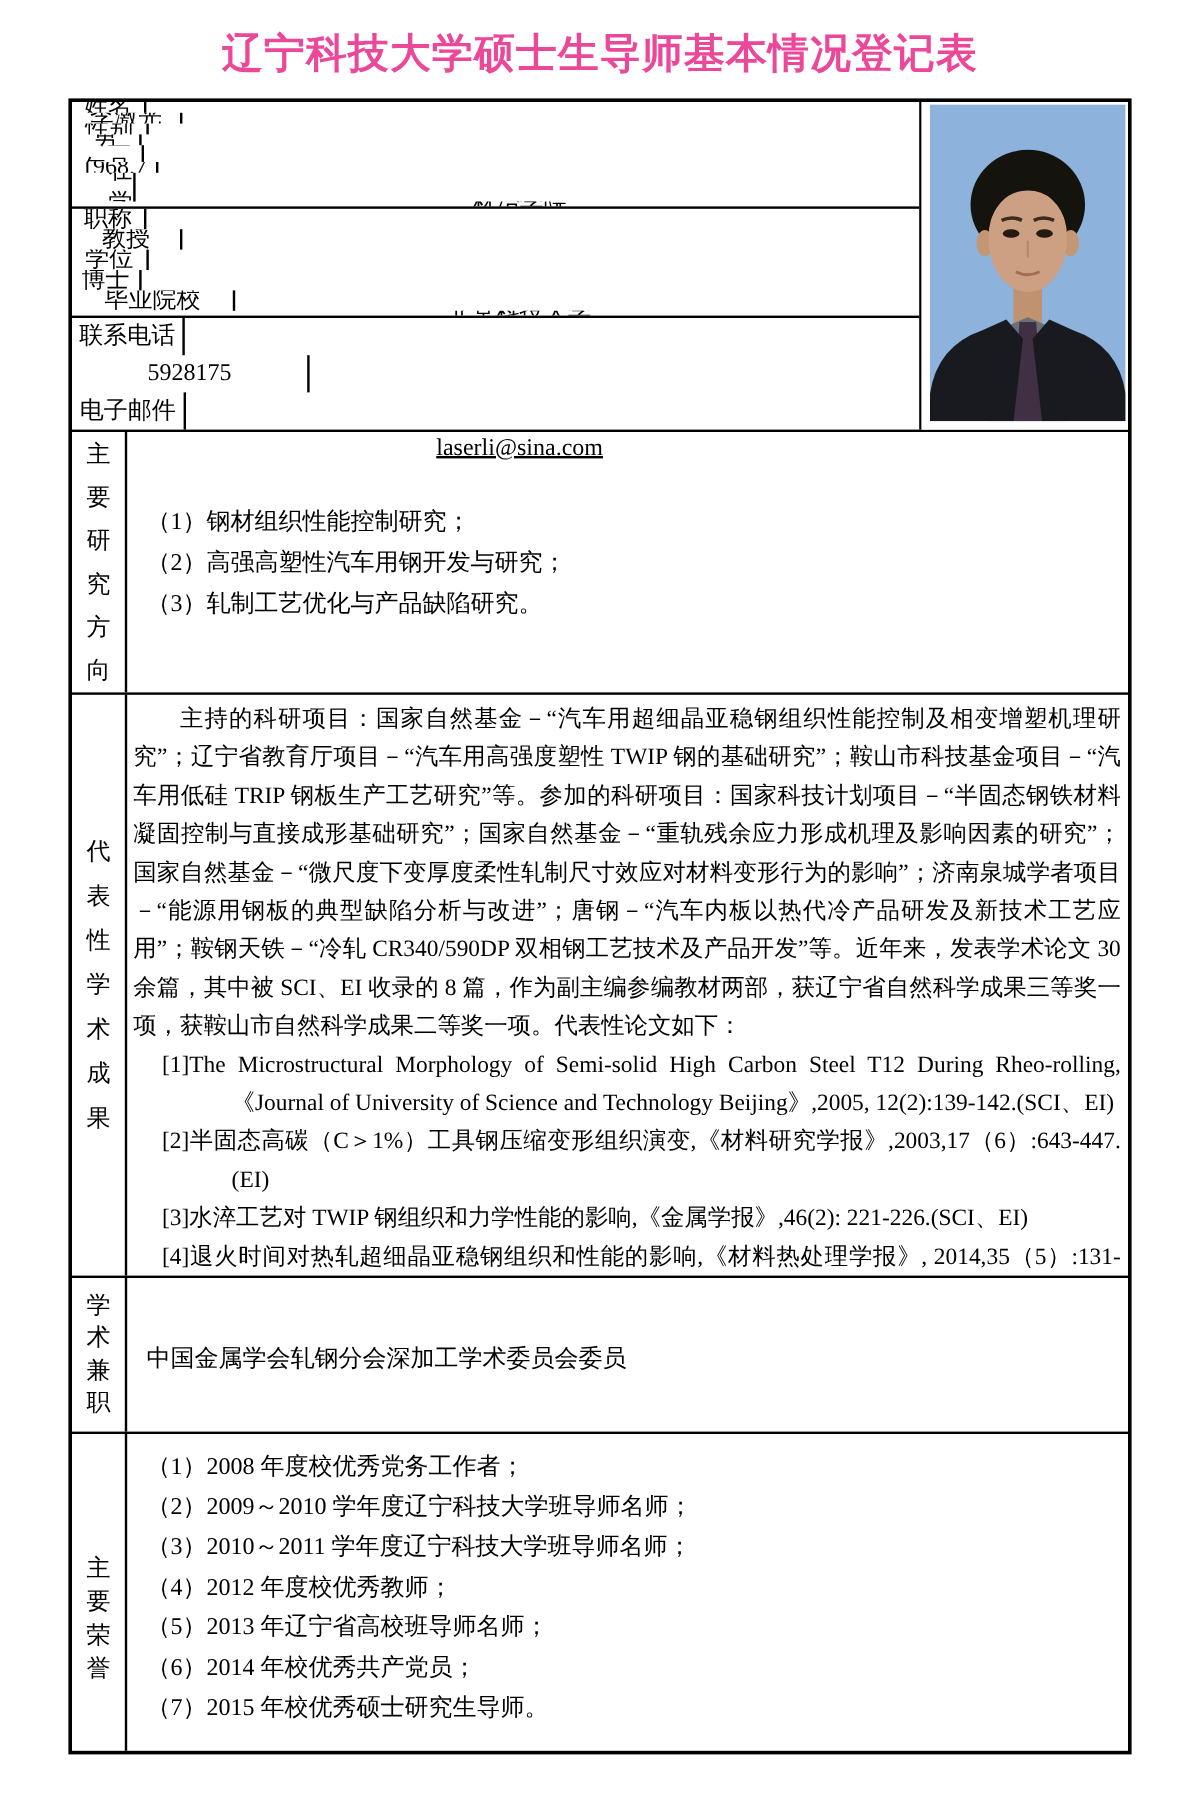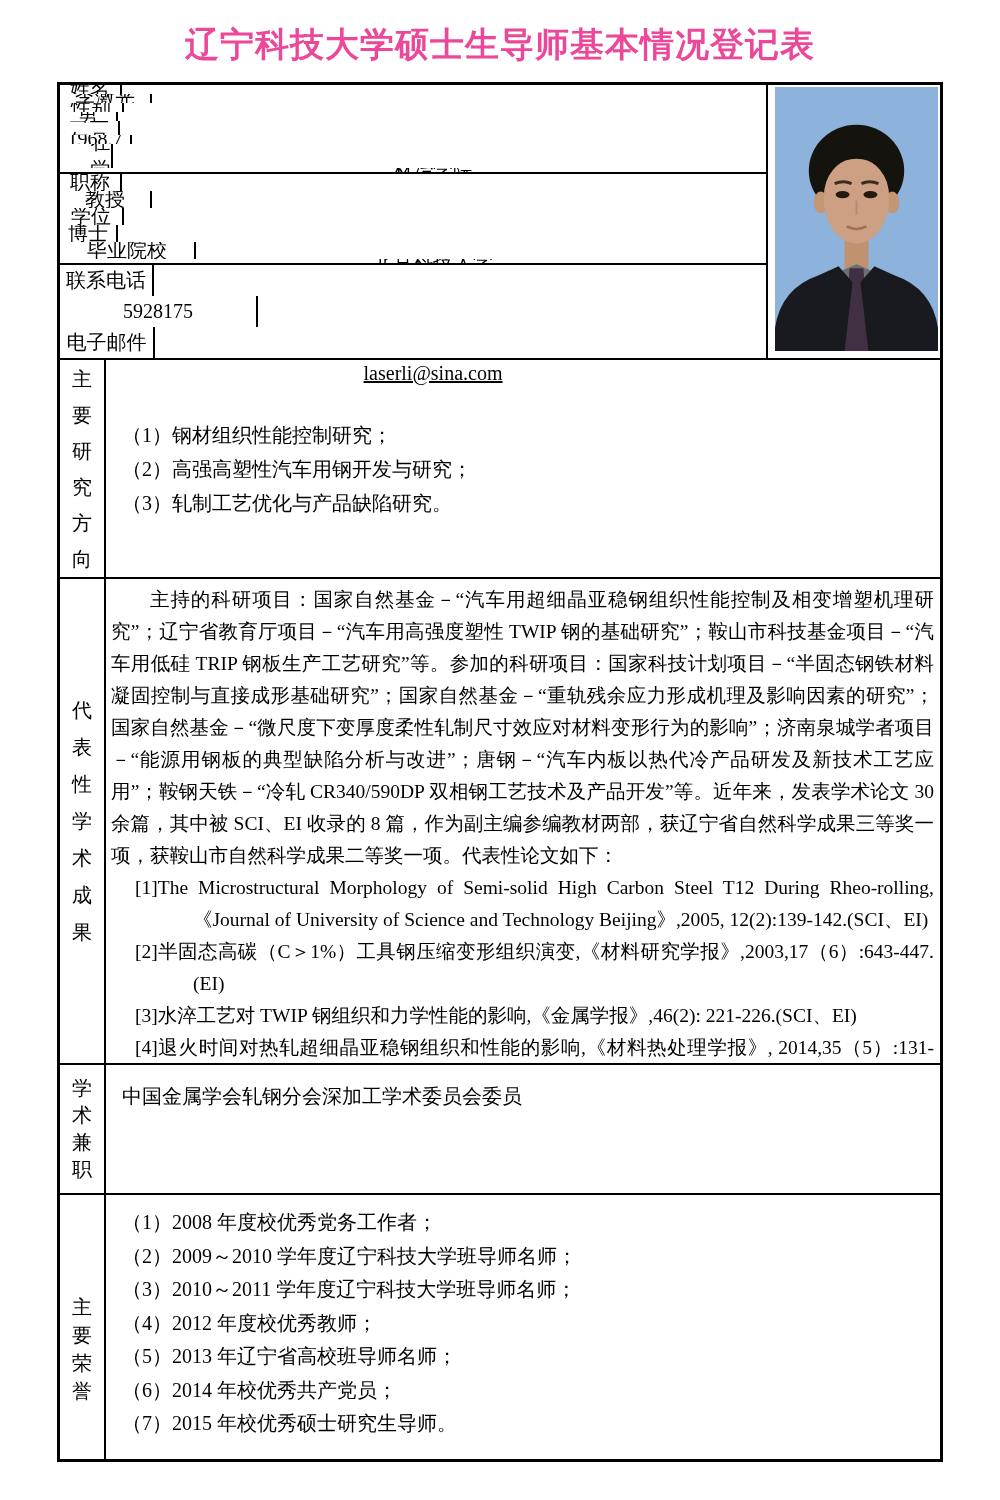--- a/index.html
+++ b/index.html
@@ -64,21 +64,21 @@
   .achv-content { padding:5px 6px 0 5px; }
   .achv-paragraph {
     font-size:19.5px; line-height:32px; text-align:justify; text-indent:2em;
   }
   .pub-item {
     font-size:19.5px; line-height:32px;
     margin-left:82px; text-indent:-58px; text-align:justify;
   }
 
   .posts-row { height:130px; border-bottom:2px solid #000; }
-  .posts-content { padding:16px 1px 0 16px; font-size:20px; line-height:30px; }
+  .posts-content { padding:16px 1px 0 16px; font-size:20px; line-height:30px;margin-top:36px; }
 
   .honors-row { flex:1; }
   .honors-content { padding:11px 8px 0 16px; }
   .honor-item { font-size:20px; line-height:33.5px; }
 </style>
 </head>
 <body>
 
 <div class="doc-title">辽宁科技大学硕士生导师基本情况登记表</div>
 

